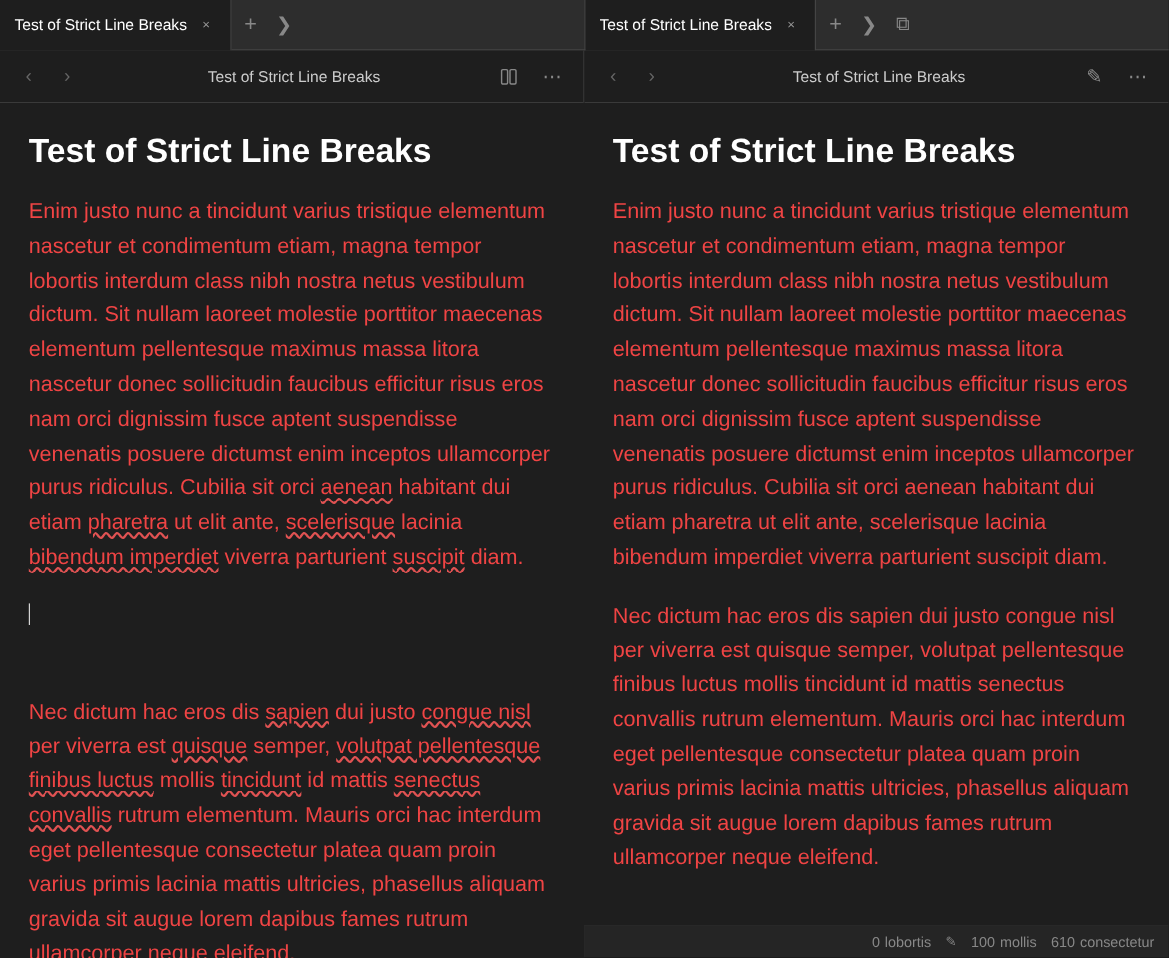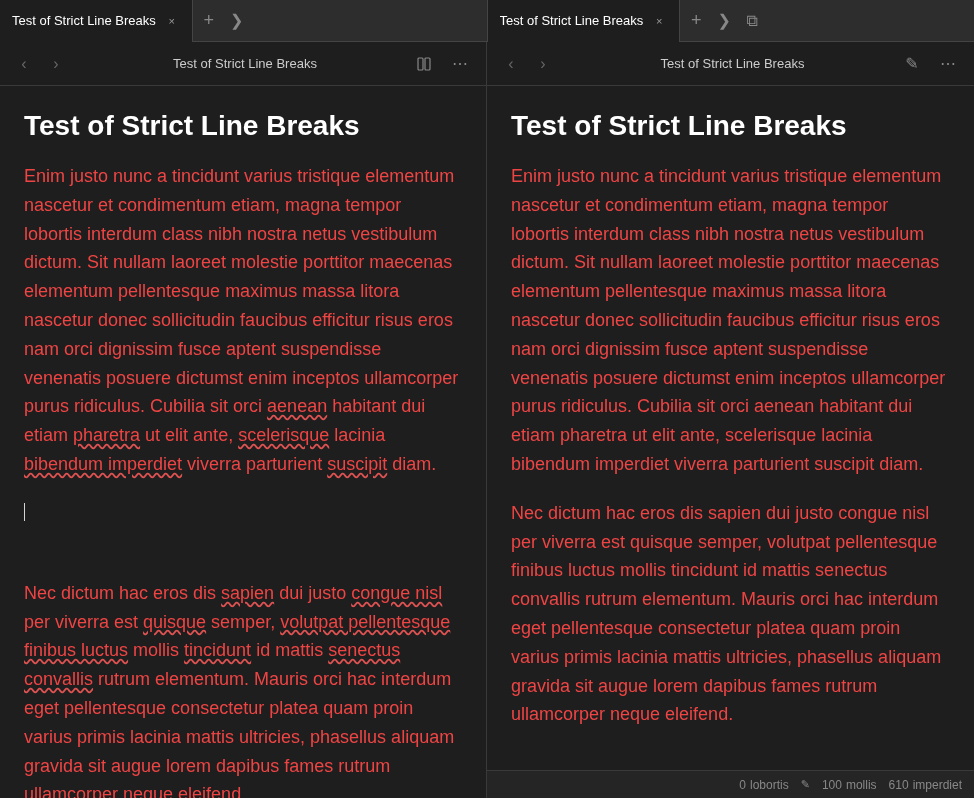--- a/index.html
+++ b/index.html
@@ -379,17 +379,17 @@
         <span>0</span>
         <span>lobortis</span>
       </span>
       <span class="status-item status-edit-icon">✎</span>
       <span class="status-item">
         <span>100</span>
         <span>mollis</span>
       </span>
       <span class="status-item">
         <span>610</span>
-        <span>imperdiet</span>
+        <span>consectetur</span>
       </span>
     </div>
   </div>
 </div>
 
 </body></html>

